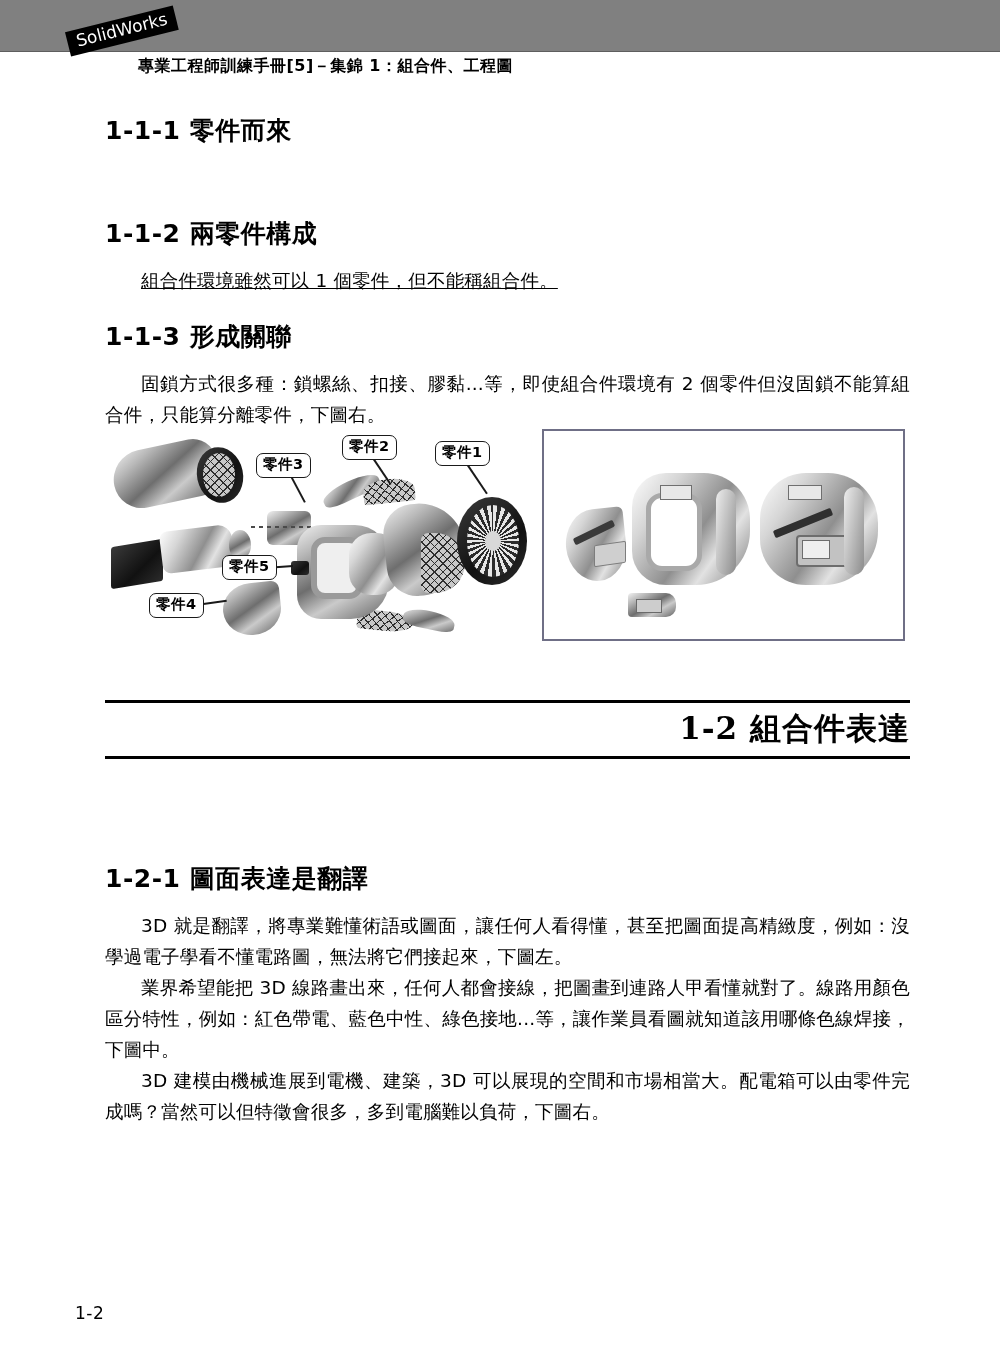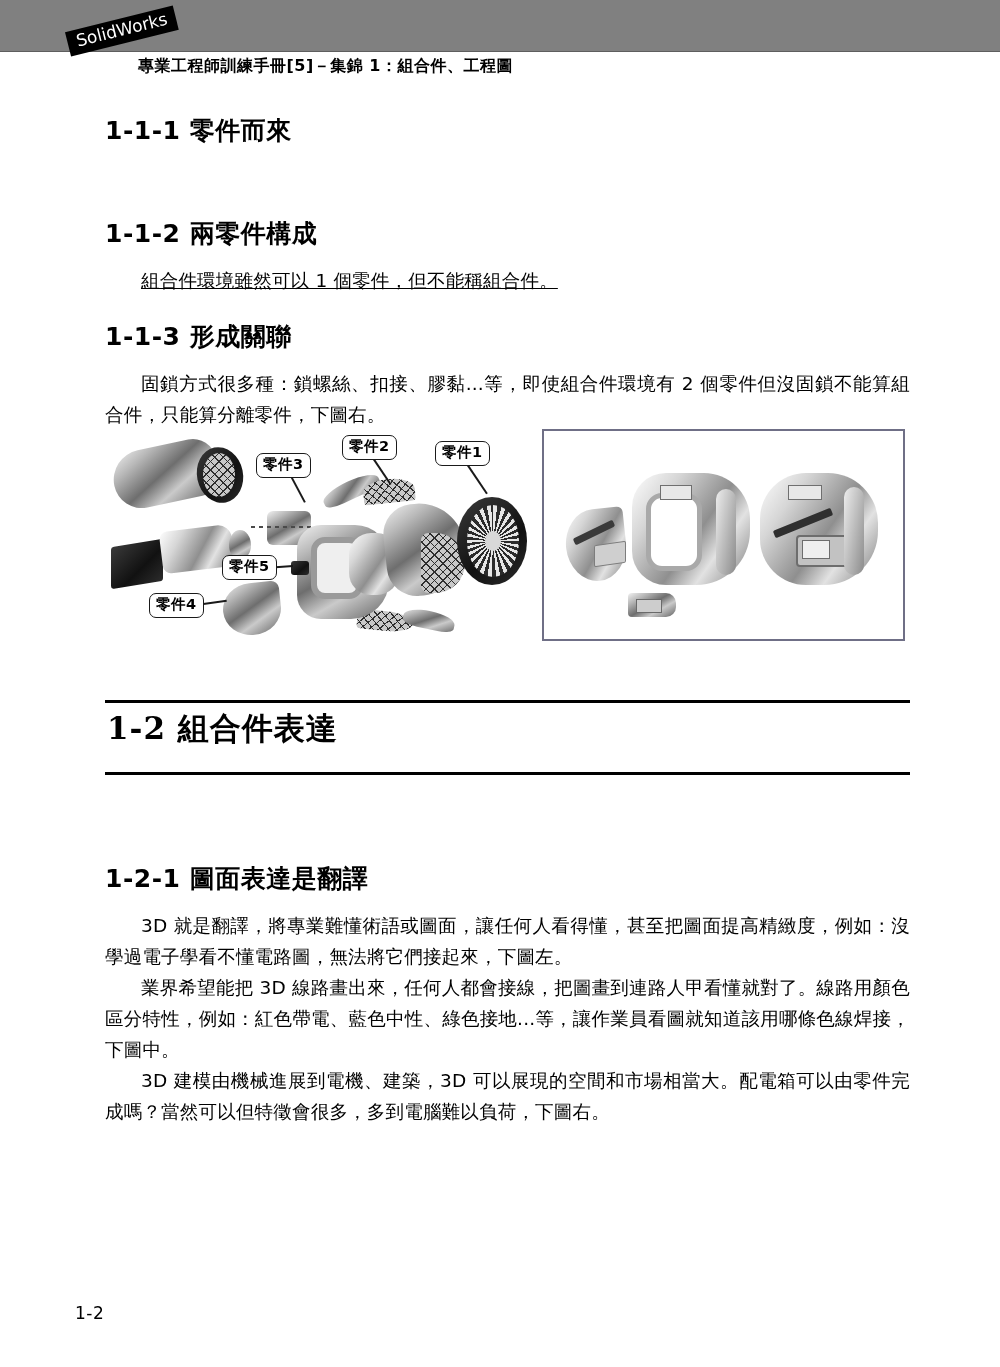--- a/index.html
+++ b/index.html
@@ -90,23 +90,24 @@
     height: 0;
   }
   .h2-rule-bottom {
     border-top: 3px solid #000;
     height: 0;
   }
   .h2-text {
     font-family: "DejaVu Serif", "Liberation Serif", serif;
     font-size: 31px;
     font-weight: bold;
-    padding: 5px 0 22px 2px;
+    padding: 5px 0 6px 2px;
     letter-spacing: 1px;
     white-space: nowrap;
+    text-align: right;
   }
 
   
   .figure {
     position: absolute;
     left: 105px;
     top: 381px;
     width: 805px;
     height: 215px;
   }

